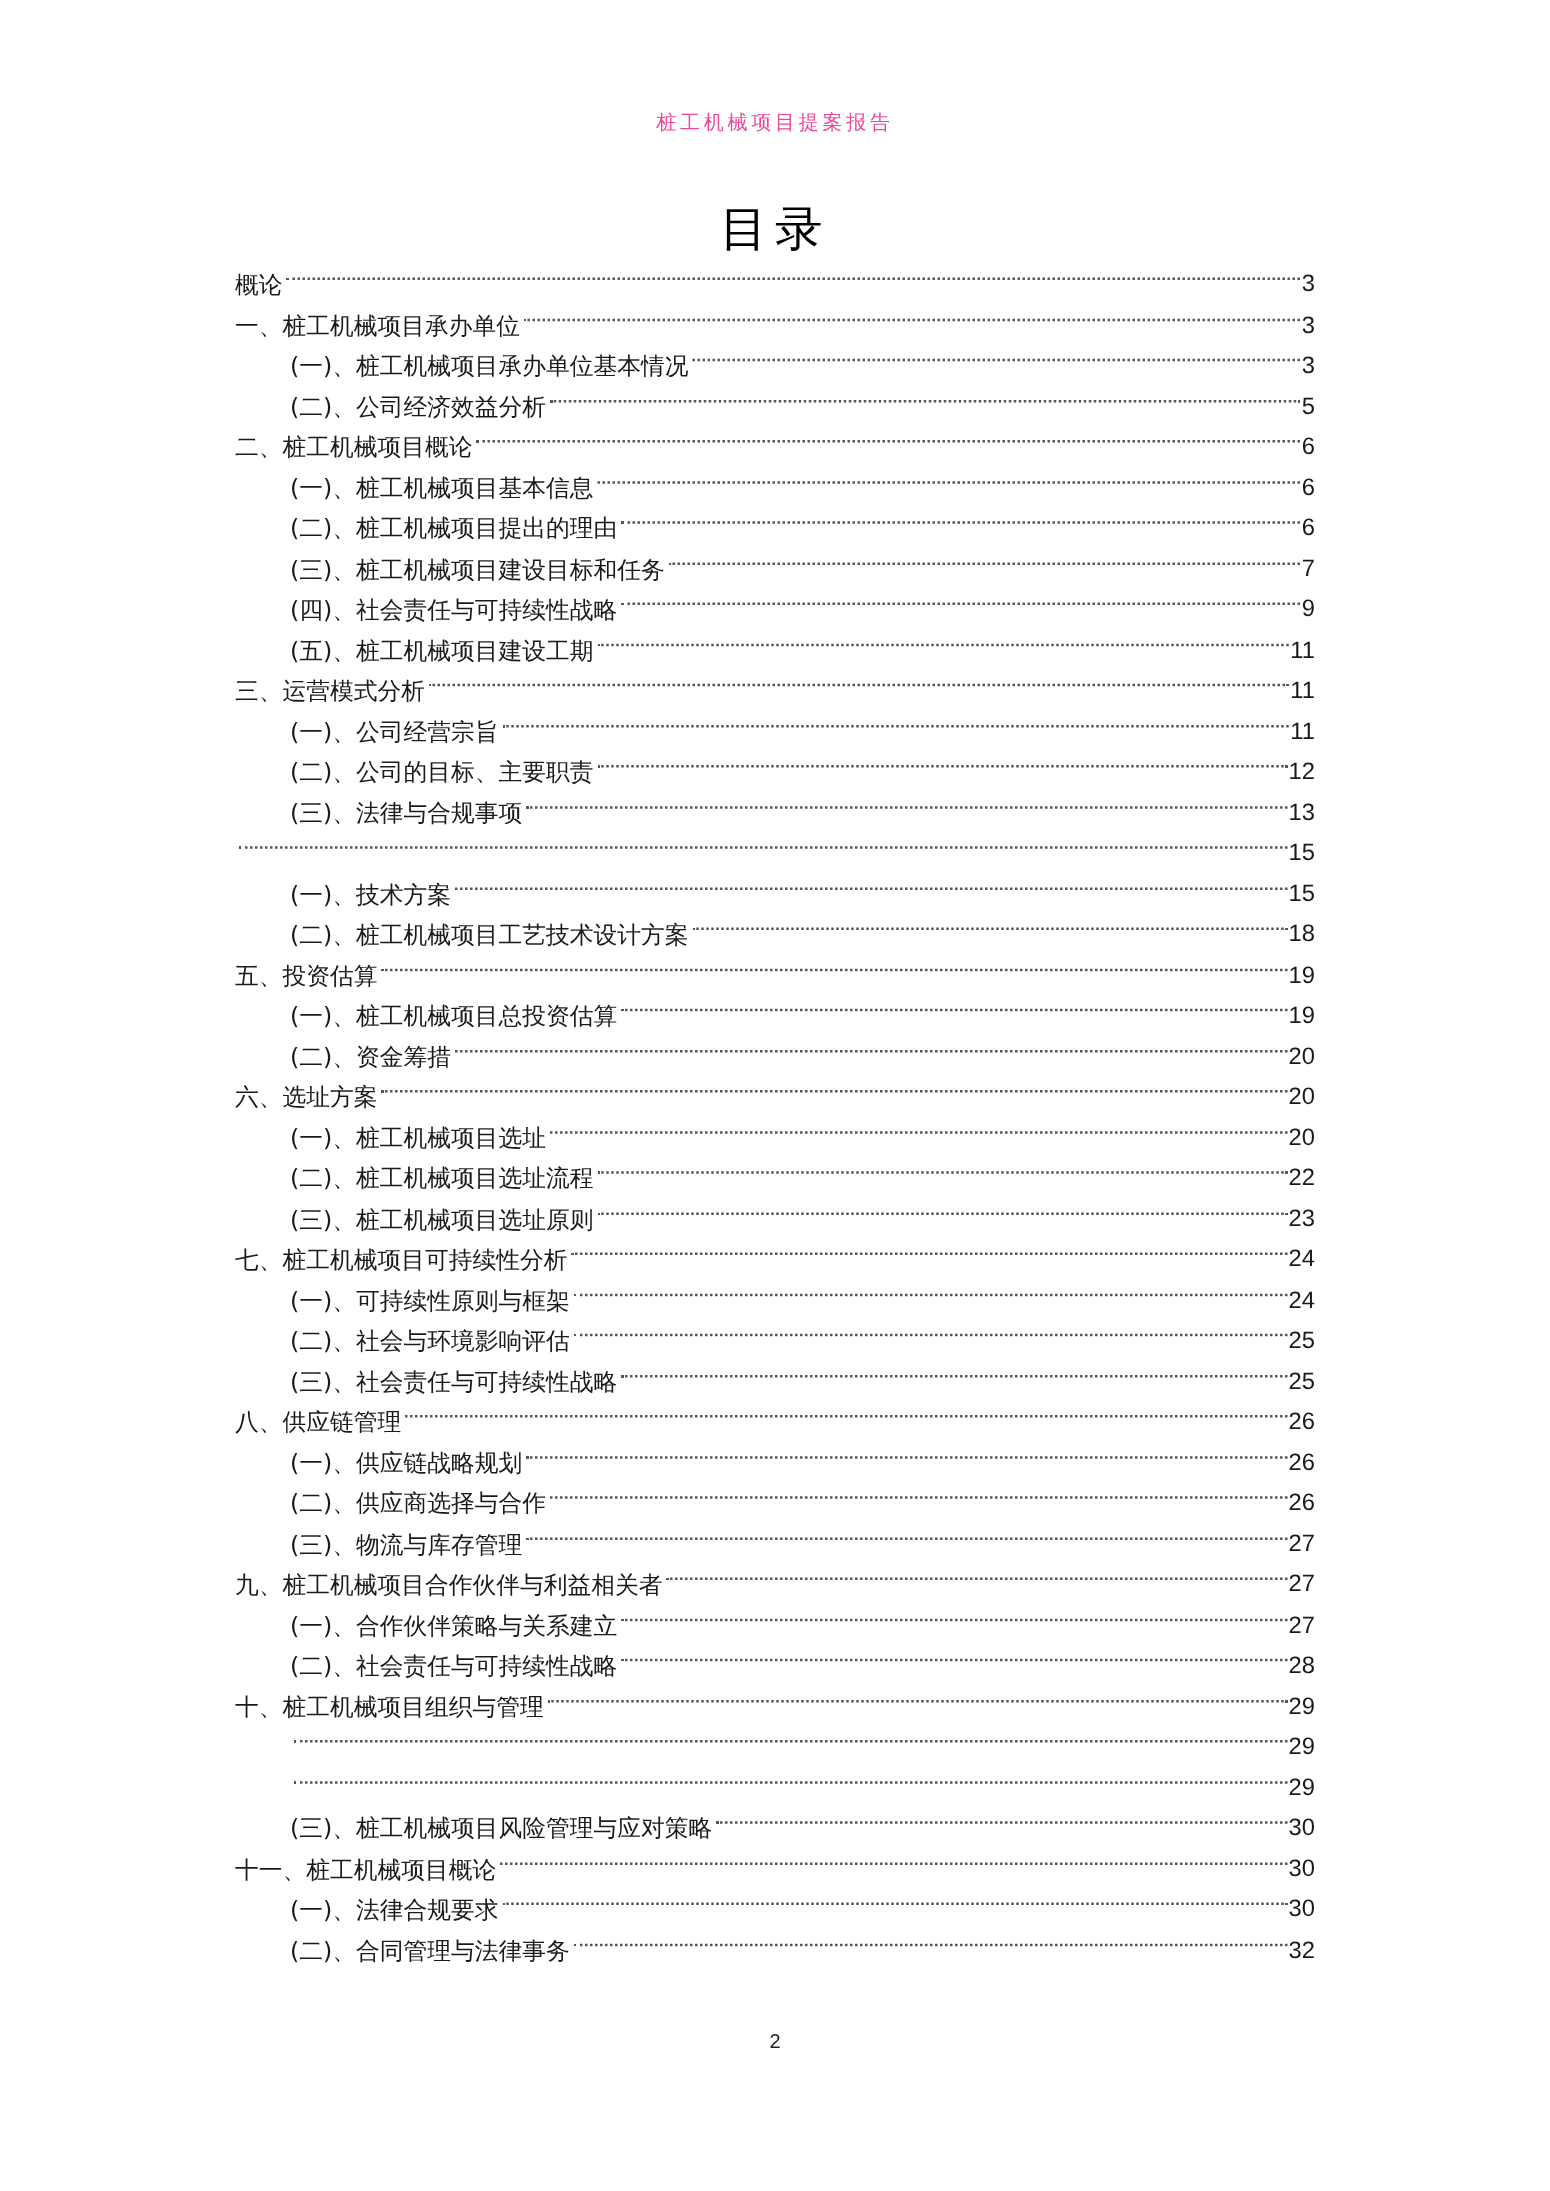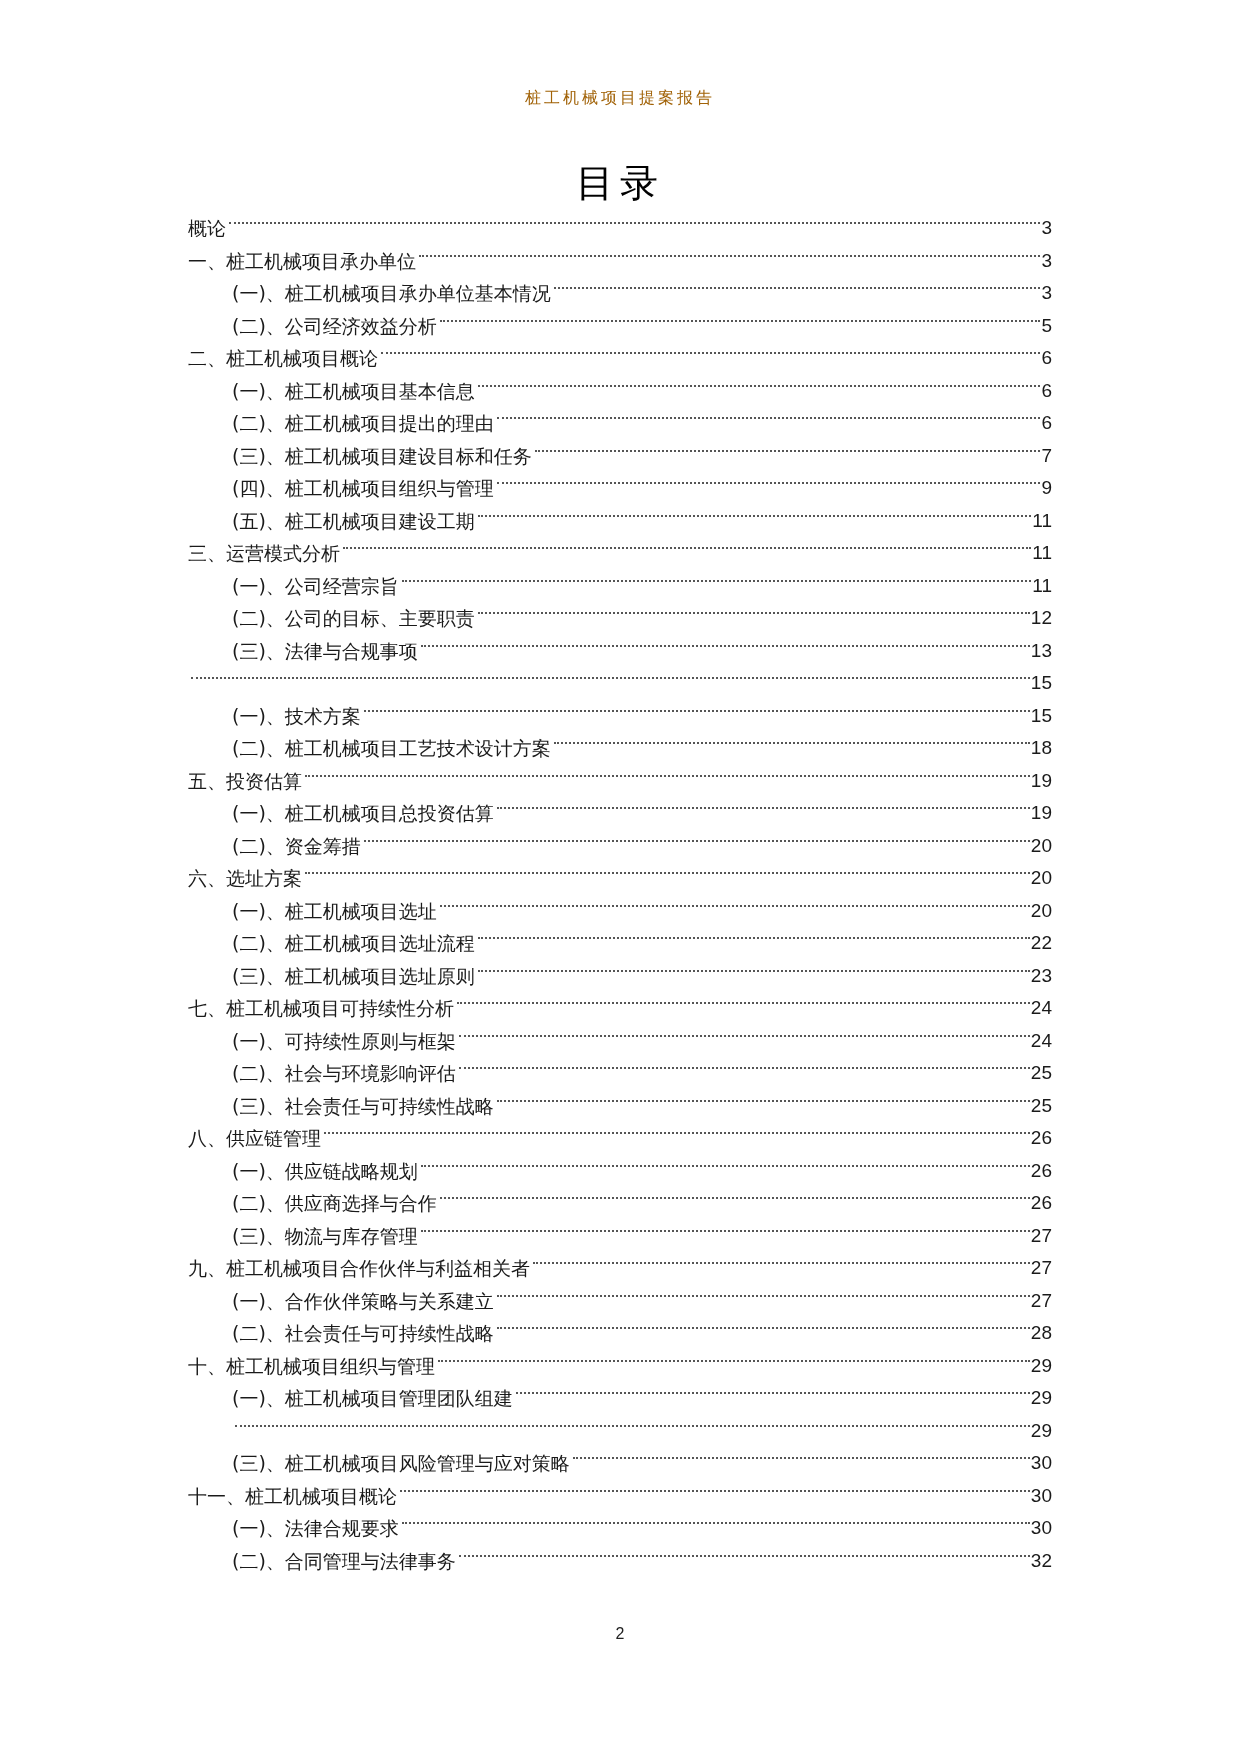--- a/index.html
+++ b/index.html
@@ -1,19 +1,19 @@
 <!DOCTYPE html>
 <html><head>
 <meta charset="utf-8">
 <style>
   html, body { margin: 0; padding: 0; background: #ffffff; }
   body { width: 1240px; height: 1753px; position: relative; overflow: hidden;
          font-family: "DejaVu Sans", "Liberation Sans", sans-serif; color: #1a1a1a; }
   .running-header { position: absolute; top: 88px; left: 0; width: 1240px; text-align: center;
-         font-size: 16px; letter-spacing: 3px; color: #a16207; }
+         font-size: 16px; letter-spacing: 3px; color: #ec4899; }
   .toc-title { position: absolute; top: 158px; left: 0; width: 1240px; text-align: center;
          font-family: Liberation Mono, monospace; font-size: 38px; letter-spacing: 6px; color: #000; }
   .toc { position: absolute; top: 212px; left: 188px; width: 864px; margin: 0; padding: 0; list-style: none; }
   .toc-row { display: flex; align-items: center; height: 32.5px; line-height: 32.5px; font-size: 19px; }
   .toc-row.level-2 { padding-left: 44px; }
   .toc-label { white-space: nowrap; }
   .toc-leader { flex: 1 1 auto; margin: 0 1px 0 3px; border-bottom: 2px dotted #555; height: 0; position: relative; top: -5px; }
   .toc-page { white-space: nowrap; font-family: "Liberation Sans", sans-serif; font-size: 19px; }
   .page-number { position: absolute; top: 1625px; left: 0; width: 1240px; text-align: center; font-size: 16px;
          font-family: "Liberation Sans", sans-serif; color: #222; }
@@ -60,21 +60,21 @@
     <span class="toc-label">(二)、桩工机械项目提出的理由</span>
     <span class="toc-leader"></span>
     <span class="toc-page">6</span>
   </li>
     <li class="toc-row level-2">
     <span class="toc-label">(三)、桩工机械项目建设目标和任务</span>
     <span class="toc-leader"></span>
     <span class="toc-page">7</span>
   </li>
     <li class="toc-row level-2">
-    <span class="toc-label">(四)、桩工机械项目组织与管理</span>
+    <span class="toc-label">(四)、社会责任与可持续性战略</span>
     <span class="toc-leader"></span>
     <span class="toc-page">9</span>
   </li>
     <li class="toc-row level-2">
     <span class="toc-label">(五)、桩工机械项目建设工期</span>
     <span class="toc-leader"></span>
     <span class="toc-page">11</span>
   </li>
     <li class="toc-row level-1">
     <span class="toc-label">三、运营模式分析</span>
@@ -199,21 +199,20 @@
     <span class="toc-label">(二)、社会责任与可持续性战略</span>
     <span class="toc-leader"></span>
     <span class="toc-page">28</span>
   </li>
     <li class="toc-row level-1">
     <span class="toc-label">十、桩工机械项目组织与管理</span>
     <span class="toc-leader"></span>
     <span class="toc-page">29</span>
   </li>
     <li class="toc-row level-2">
-    <span class="toc-label">(一)、桩工机械项目管理团队组建</span>
     <span class="toc-leader"></span>
     <span class="toc-page">29</span>
   </li>
     <li class="toc-row level-2">
     <span class="toc-leader"></span>
     <span class="toc-page">29</span>
   </li>
     <li class="toc-row level-2">
     <span class="toc-label">(三)、桩工机械项目风险管理与应对策略</span>
     <span class="toc-leader"></span>

